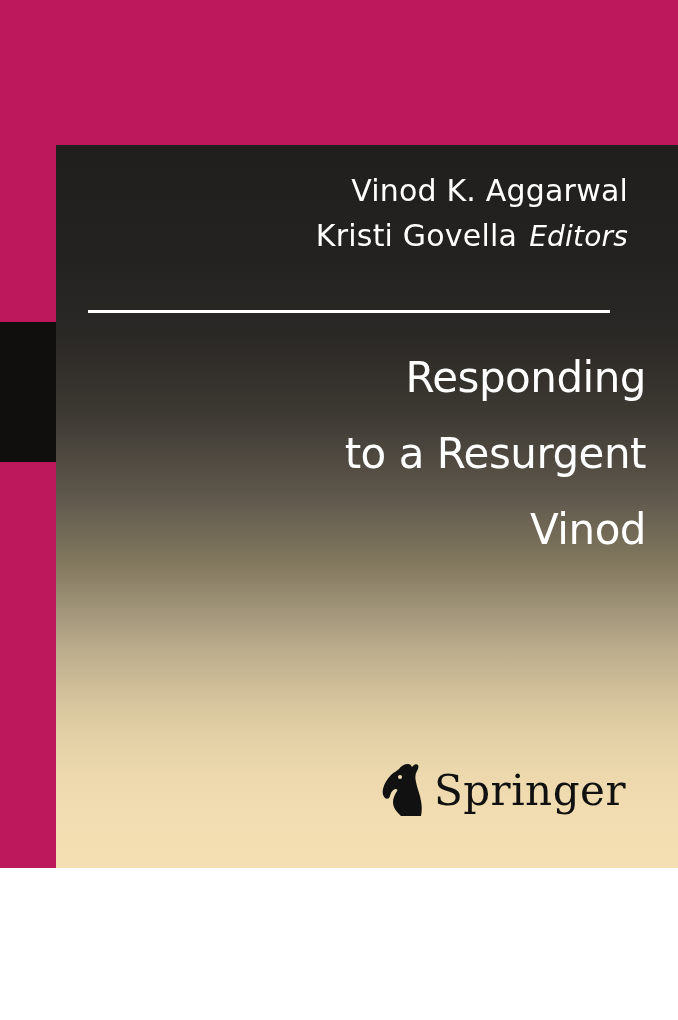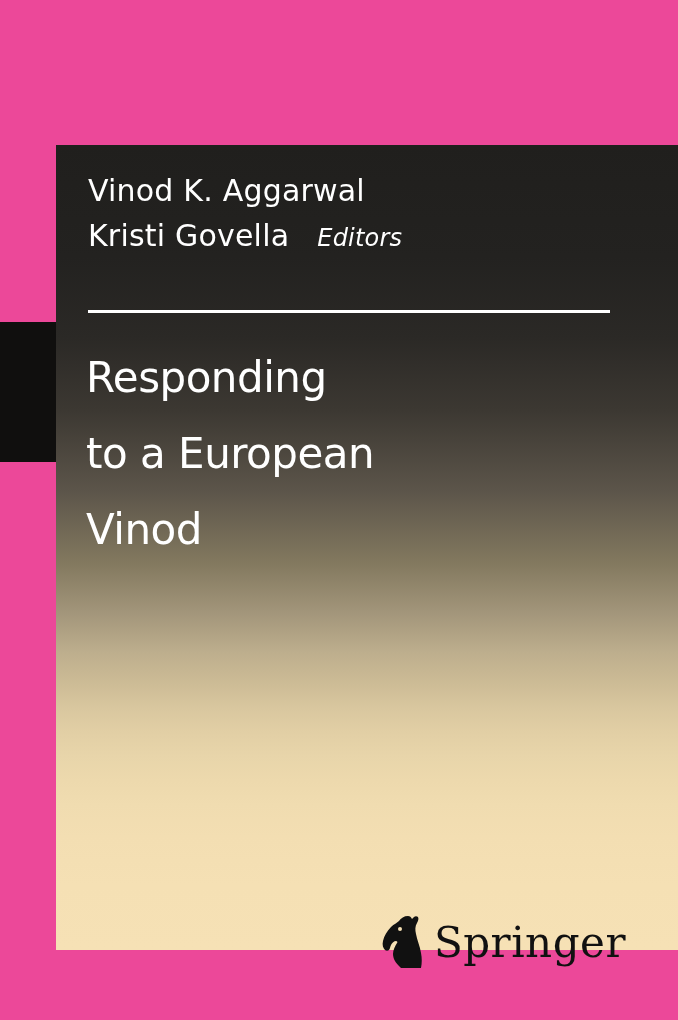--- a/index.html
+++ b/index.html
@@ -6,23 +6,24 @@
     margin: 0;
     padding: 0;
     background: #ffffff;
   }
   body {
     font-family: "DejaVu Sans", sans-serif;
   }
   .cover {
     position: relative;
     width: 678px;
-    height: 1020px;
-    background: #ec4899;
+    height: 868px;
+    background: #be185d;
     overflow: hidden;
+    text-align: right;
   }
   
   .panel {
     position: absolute;
     left: 56px;
     top: 145px;
     width: 622px;
     height: 805px;
     background: linear-gradient(to bottom,
         #201f1d 0%,
@@ -70,22 +71,22 @@
   }
   .author-line {
     font-size: 30px;
     line-height: 45px;
     font-weight: 400;
     letter-spacing: 0.2px;
     white-space: nowrap;
   }
   .editors-label {
     font-style: italic;
-    font-size: 24px;
-    margin-left: 28px;
+    font-size: 28px;
+    margin-left: 12px;
   }
   .title {
     position: absolute;
     left: 86px;
     top: 340px;
     width: 560px;
     color: #ffffff;
     font-size: 42px;
     line-height: 76px;
     font-weight: 400;
@@ -131,21 +132,21 @@
     <div class="author-line">Vinod K. Aggarwal</div>
     <div class="author-line">
       <span>Kristi Govella</span><span class="editors-label">Editors</span>
     </div>
   </div>
 
   <div class="rule"></div>
 
   <div class="title">
     <div>Responding</div>
-    <div>to a European</div>
+    <div>to a Resurgent</div>
     <div>Vinod</div>
   </div>
 
 
   <div class="publisher">
     <svg class="knight" viewBox="0 0 56 60">
       <path d="M30 4 c-4 0 -7 2 -9 5 c-2 2 -5 3 -8 6 c-4 4 -7 9 -8 14 c-1 4 0 7 2 9 c1 1 3 1 4 0 c1 -1 1 -3 2 -5 c1 -2 3 -4 5 -4 c1 0 2 1 1 2 c-2 3 -4 7 -4 11 c0 5 3 9 6 12 l2 2 h20 c1 -5 1 -10 0 -15 c-1 -7 -4 -13 -5 -19 c-1 -4 -1 -8 1 -11 c1 -2 2 -4 1 -6 c-1 -1 -3 -1 -4 0 l-2 2 c-1 -2 -2 -3 -4 -3 z" fill="#111111"></path>
       <circle cx="22" cy="17" r="2" fill="#f6e1b5"></circle>
     </svg>
     <span class="publisher-name">Springer</span>

